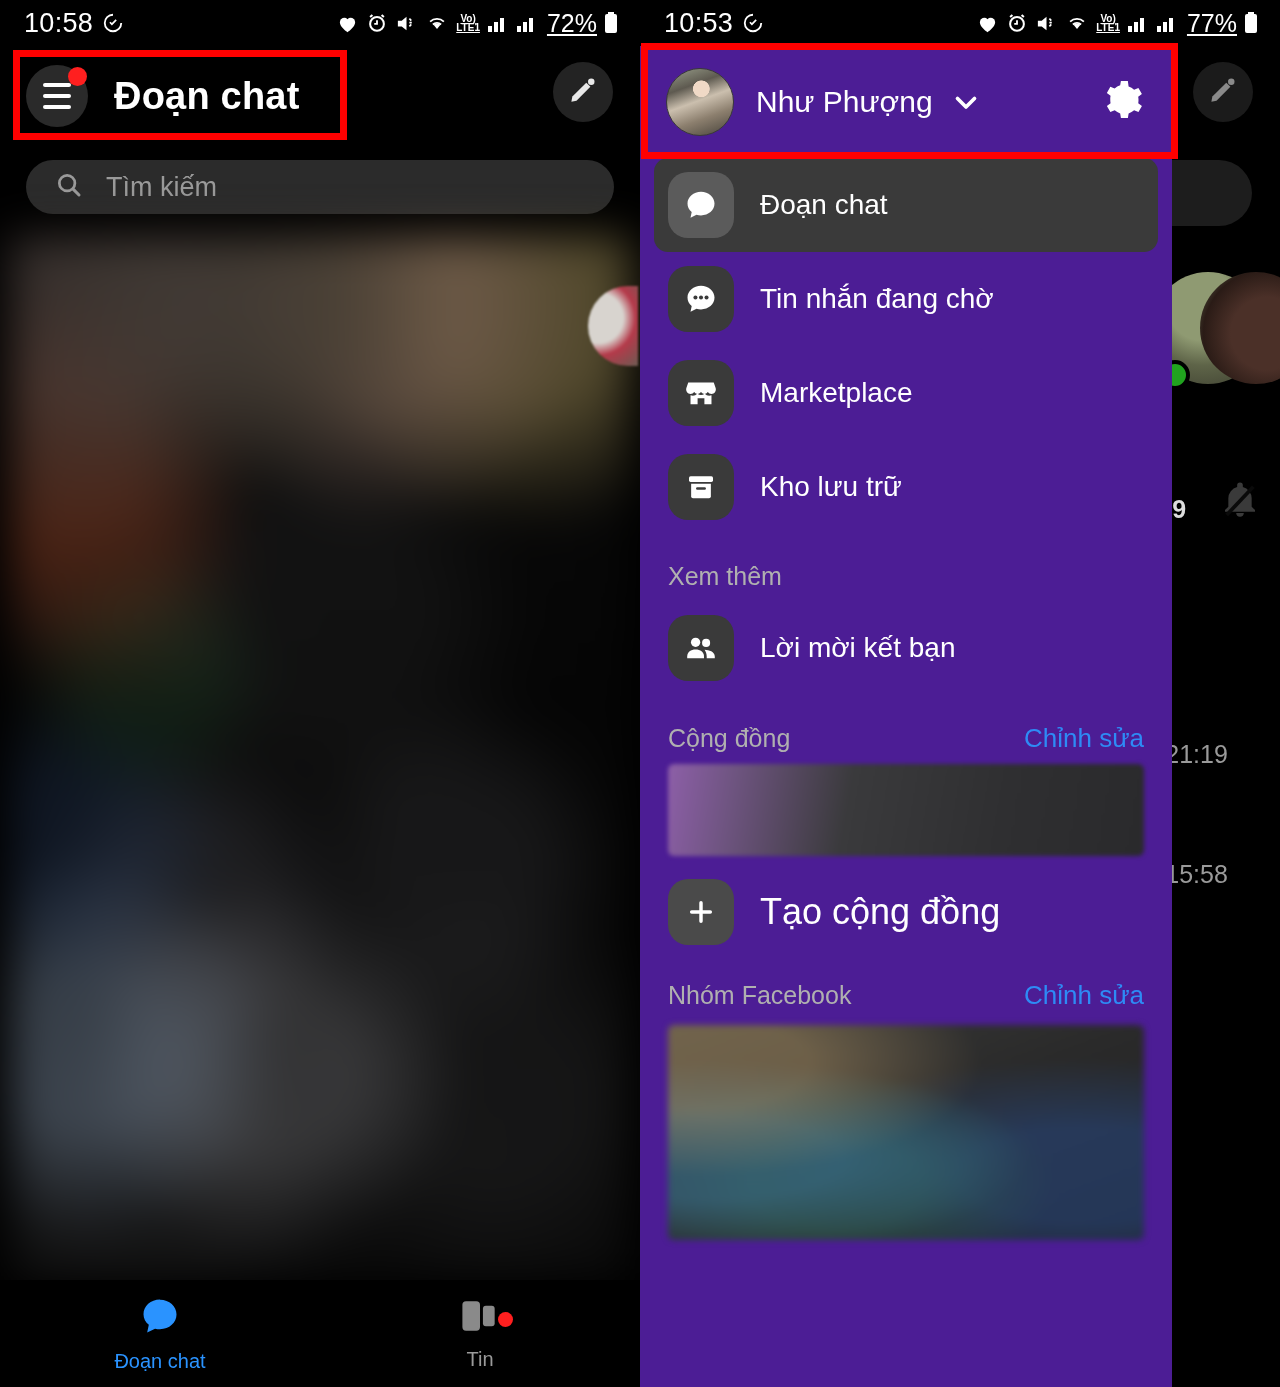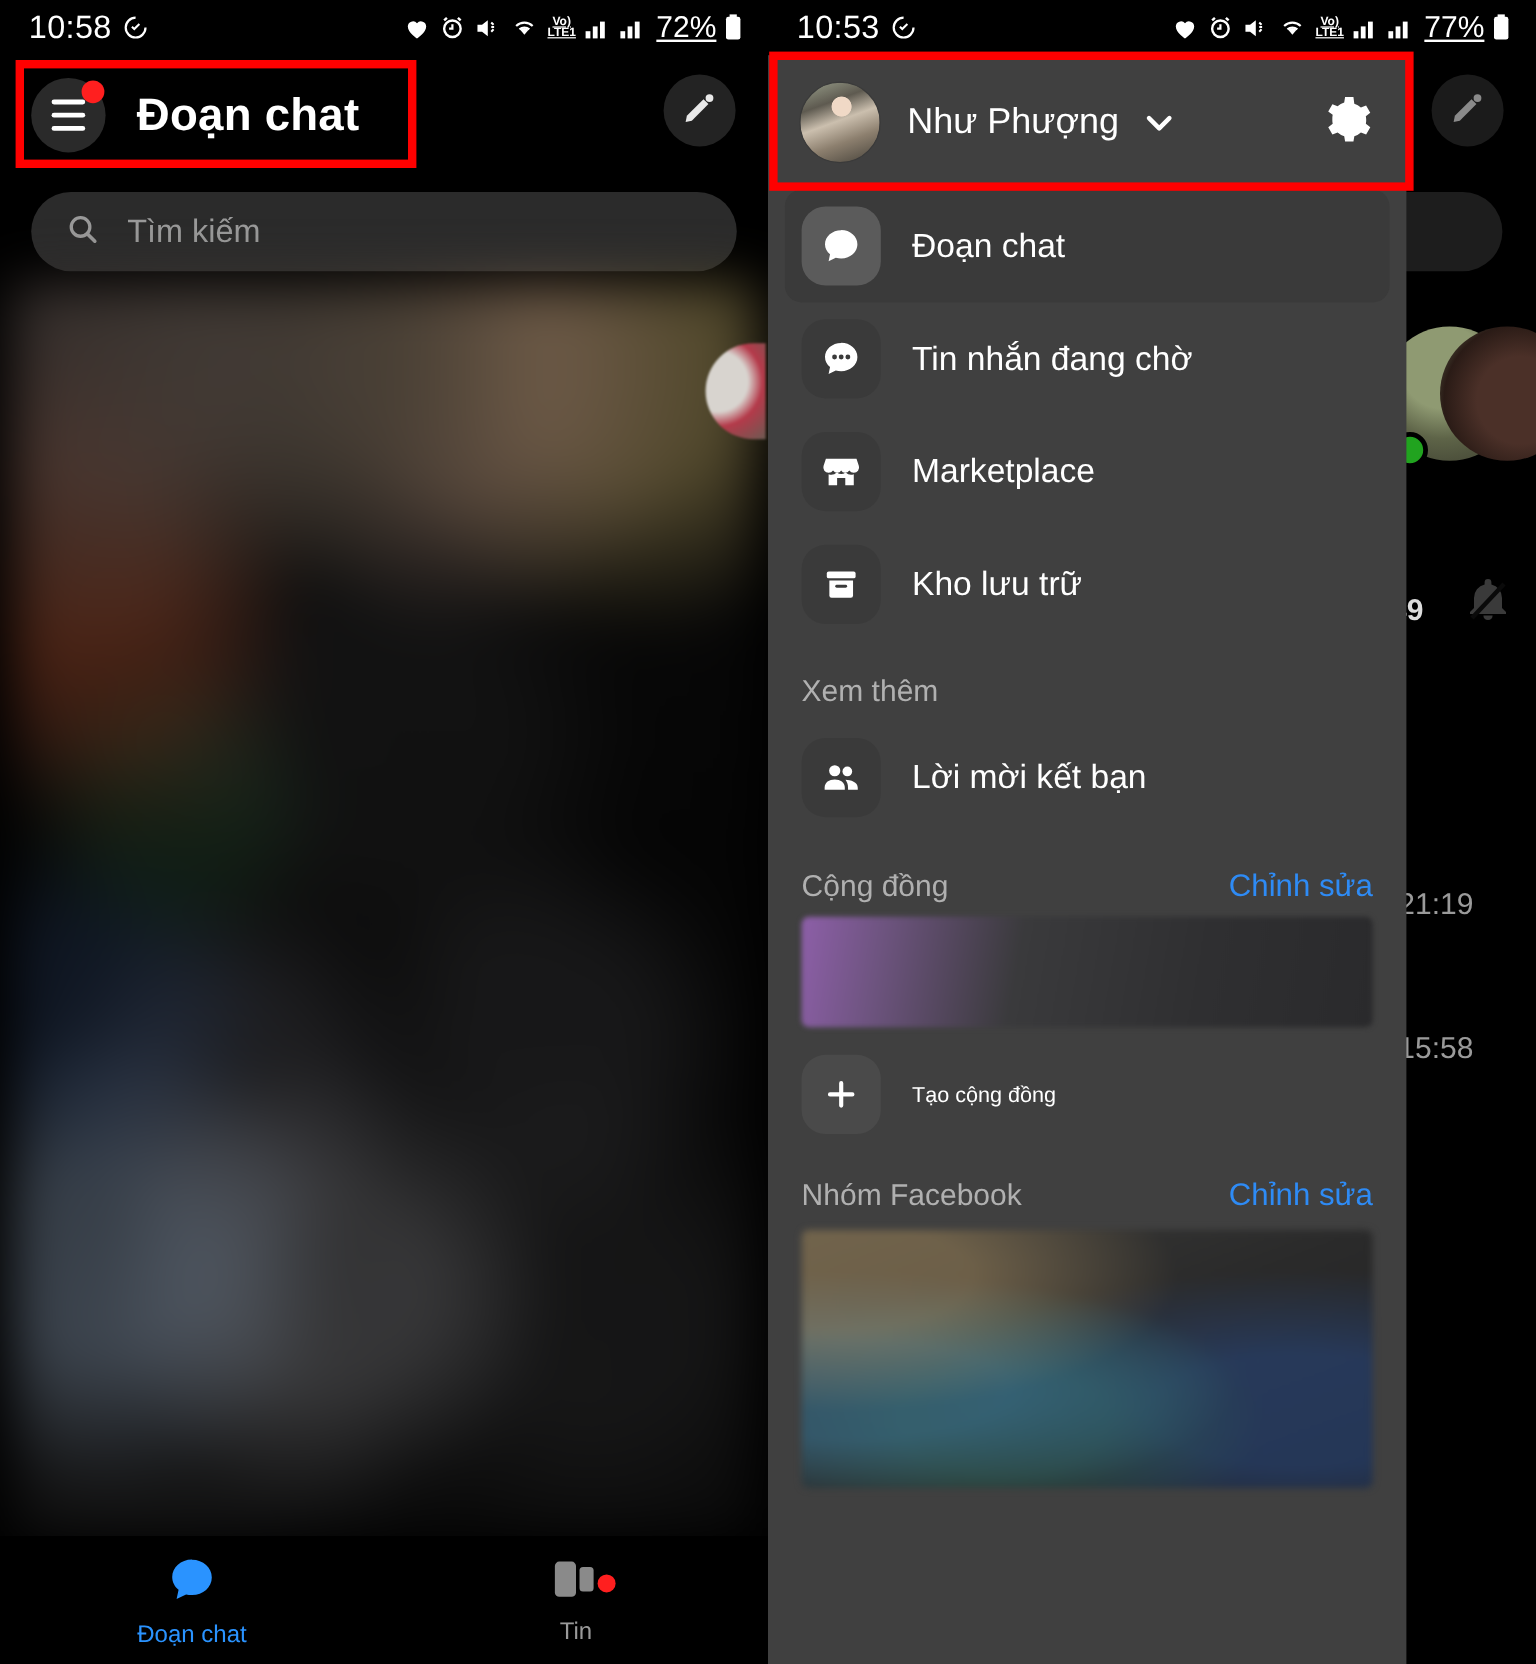--- a/index.html
+++ b/index.html
@@ -48,21 +48,21 @@
   .lheader-title {
     margin-left: 26px; font-size: 38px; font-weight: 700; color: #fff; letter-spacing: .2px;
   }
   .pencil-btn {
     position: absolute; top: 62px; right: 27px; width: 60px; height: 60px;
     border-radius: 50%; background: #232323; display:flex; align-items:center; justify-content:center;
   }
 
   
   .searchbar {
-    position: absolute; top: 160px; left: 26px; width: 588px; height: 66px;
+    position: absolute; top: 160px; left: 26px; width: 588px; height: 54px;
     background: #2b2b2b; border-radius: 33px; display: flex; align-items: center; padding: 0 0 0 28px;
   }
   .search-placeholder { margin-left: 22px; color: #9a9a9a; font-size: 27px; }
 
   
   .chatlist-blur {
     position: absolute; top: 236px; left: 10px; width: 620px; height: 1044px;
     overflow: hidden;
     background:
       radial-gradient(circle at 12% 6%, rgba(86,74,70,.55) 0 9%, transparent 22%),
@@ -116,21 +116,21 @@
   .rbg-av2 { position:absolute; top:272px; left: 560px; width: 112px; height: 112px; border-radius:50%;
     background: radial-gradient(circle at 60% 55%, #4b3028 0 40%, #2a1b16 70%, #6a7a5a 100%); }
   .rbg-time1 { position:absolute; top: 495px; left: 510px; color:#ddd; font-size: 25px; font-weight:700;}
   .rbg-bell { position:absolute; top: 480px; left: 580px; }
   .rbg-time2 { position:absolute; top: 740px; left: 510px; color:#9a9a9a; font-size: 25px;}
   .rbg-time3 { position:absolute; top: 860px; left: 510px; color:#9a9a9a; font-size: 25px;}
 
   
   .drawer {
     position: absolute; top: 46px; left: 0; width: 532px; height: 1341px;
-    background: #404040; overflow: hidden;
+    background: #4c1d95; overflow: hidden;
   }
   .drawer-header {
     height: 112px; display: flex; align-items: center; padding: 0 28px 0 26px;
   }
   .profile-avatar {
     width: 68px; height: 68px; border-radius: 50%; flex: 0 0 68px; overflow:hidden;
     background:
       radial-gradient(circle at 52% 30%, #f0d9c6 0 14%, transparent 15%),
       linear-gradient(160deg, #9aa08c 0%, #5e5a50 28%, #cbbfae 48%, #8c7f6e 70%, #46423a 100%);
     border: 1px solid #3a3a3a;
@@ -169,21 +169,21 @@
     background:
       radial-gradient(ellipse at 6% 18%, rgba(180,150,100,.45) 0 18%, transparent 45%),
       radial-gradient(ellipse at 8% 62%, rgba(60,120,160,.5) 0 22%, transparent 52%),
       radial-gradient(ellipse at 35% 74%, rgba(50,110,80,.4) 0 20%, transparent 50%),
       radial-gradient(ellipse at 88% 70%, rgba(40,80,150,.45) 0 22%, transparent 55%),
       linear-gradient(160deg, #3a3a38 0%, #2a2a2a 45%, #202022 100%);
     filter: blur(3px);
   }
   .create-row { display:flex; align-items:center; padding: 16px 28px 0 28px; height: 96px;}
   .create-ico { width: 66px; height:66px; border-radius: 20px; background:#4a4a4a; display:flex; align-items:center; justify-content:center; flex:0 0 66px;}
-  .create-label { margin-left:26px; color:#fff; font-size: 18px;}
+  .create-label { margin-left:26px; color:#fff; font-size: 36px;}
 
   
   .redbox { position: absolute; border: 7px solid #ff0000; pointer-events:none; }
   .redbox-left  { left: 13px;  top: 50px; width: 334px; height: 90px; }
   .redbox-right { left: 641px; top: 43px; width: 537px; height: 116px; }
 </style>
 </head>
 <body>
 
 <div class="stage">

